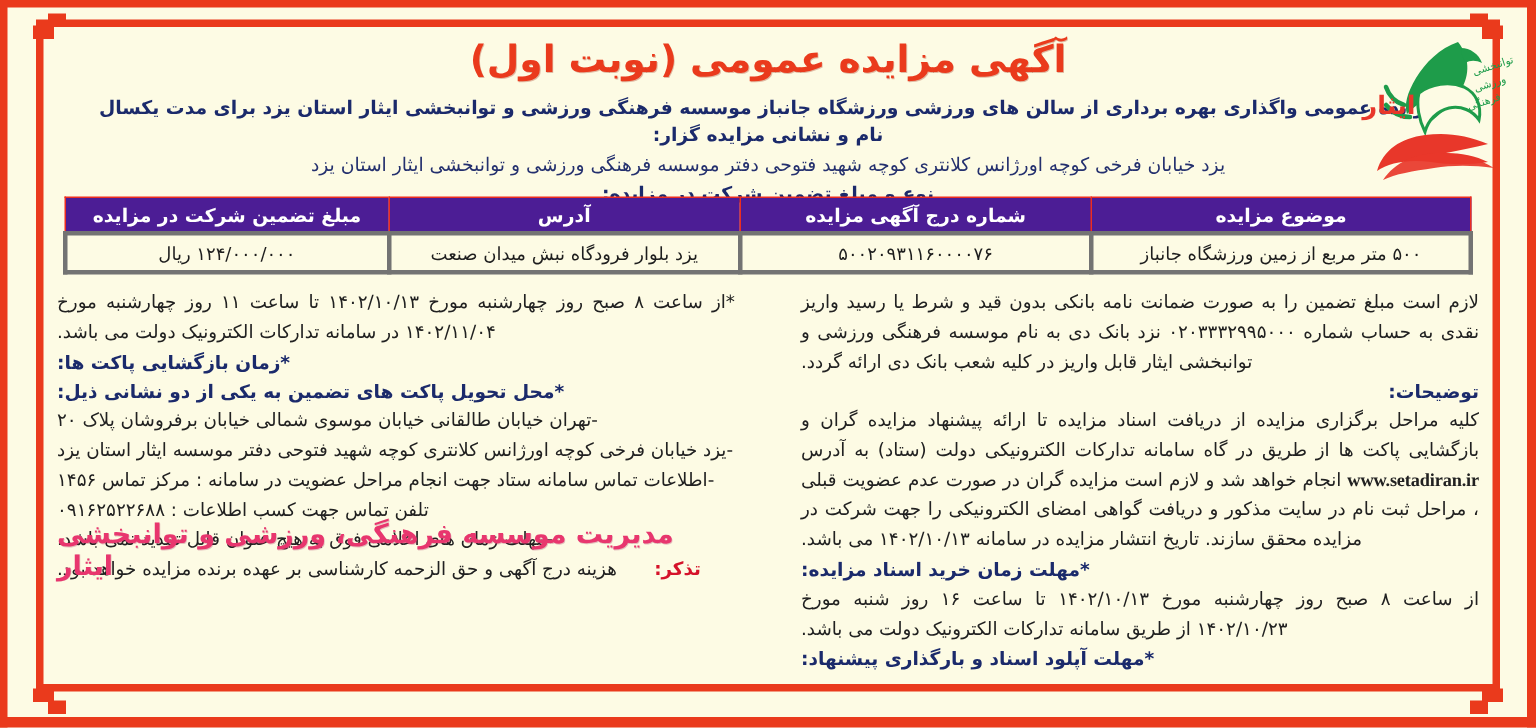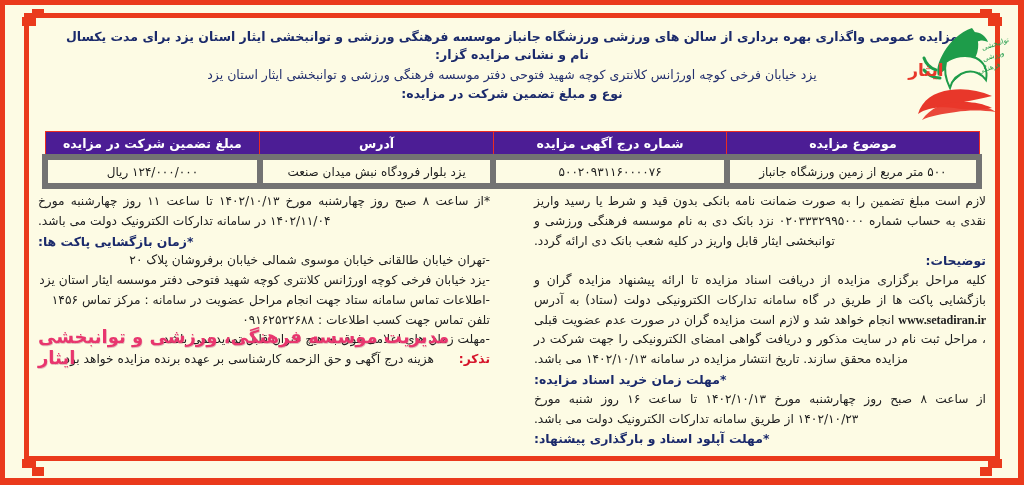--- a/index.html
+++ b/index.html
@@ -126,21 +126,21 @@
     height: 20px;
     border: 1px solid #ec2d20;
     letter-spacing: -0.2px;
   }
   table.bid td {
     background: #fdfbe4;
     color: #1d1d1d;
     font-size: 12px;
     height: 21px;
     text-align: center;
-    border: 6px solid #737373;
+    border: 3px solid #737373;
     letter-spacing: -0.1px;
   }
 
   
   .body-cols {
     position: absolute;
     left: 38px;
     top: 192px;
     width: 948px;
     height: 265px;
@@ -172,21 +172,21 @@
     letter-spacing: -0.2px;
   }
   .plain-line {
     color: #212121;
     font-size: 12.2px;
     line-height: 1.62;
     margin: 0;
     text-align: right;
     letter-spacing: -0.1px;
   }
-  .plain-line.r { text-align: right; }
+  .plain-line.r { text-align: left; }
   .url { font-family: "Liberation Serif", serif; font-weight: bold; }
 
   .note-lbl { color: #d5132a; font-weight: bold; margin-left: 21px; }
 
   .signature {
     position: absolute;
     left: 0;
     bottom: 2px;
     width: 452px;
     text-align: left;
@@ -244,20 +244,21 @@
 
       <text x="26" y="66" font-family="'DejaVu Sans', sans-serif" font-size="17" font-weight="bold" fill="#e8372a" text-anchor="middle">ایثار</text>
 
       <text x="96" y="36" font-family="'DejaVu Sans', sans-serif" font-size="7" fill="#1e9c4a" text-anchor="middle" transform="rotate(-18 96 36)">توانبخشی</text>
       <text x="94" y="48" font-family="'DejaVu Sans', sans-serif" font-size="7" fill="#1e9c4a" text-anchor="middle" transform="rotate(-18 94 48)">ورزشی</text>
       <text x="90" y="60" font-family="'DejaVu Sans', sans-serif" font-size="7" fill="#1e9c4a" text-anchor="middle" transform="rotate(-18 90 60)">فرهنگی</text>
     </svg>
   </div>
 
   <div class="header">
+    <div class="main-title">آگهی مزایده عمومی (نوبت اول)</div>
     <div class="subtitle">مزایده عمومی واگذاری بهره برداری از سالن های ورزشی ورزشگاه جانباز موسسه فرهنگی ورزشی و توانبخشی ایثار استان یزد برای مدت یکسال</div>
     <div class="lbl-blue">نام و نشانی مزایده گزار:</div>
     <div class="addr-line">یزد خیابان فرخی کوچه اورژانس کلانتری کوچه شهید فتوحی دفتر موسسه فرهنگی ورزشی و توانبخشی ایثار استان یزد</div>
     <div class="lbl-blue">نوع و مبلغ تضمین شرکت در مزایده:</div>
   </div>
 
   <div class="tbl-wrap">
     <table class="bid">
       <colgroup>
         <col style="width:27%">
@@ -299,20 +300,21 @@
 
       <p class="h-blue">*مهلت آپلود اسناد و بارگذاری پیشنهاد:</p>
     </div>
 
     <div class="col col-left">
       <p class="p">*از ساعت ۸ صبح روز چهارشنبه مورخ ۱۴۰۲/۱۰/۱۳ تا ساعت ۱۱ روز چهارشنبه مورخ ۱۴۰۲/۱۱/۰۴ در سامانه تدارکات الکترونیک دولت می باشد.</p>
 
       <p class="h-blue">*زمان بازگشایی پاکت ها:</p>
 
 
+      <p class="h-blue">*محل تحویل پاکت های تضمین به یکی از دو نشانی ذیل:</p>
 
       <p class="plain-line r">-تهران خیابان طالقانی خیابان موسوی شمالی خیابان برفروشان پلاک ۲۰</p>
       <p class="plain-line r">-یزد خیابان فرخی کوچه اورژانس کلانتری کوچه شهید فتوحی دفتر موسسه ایثار استان یزد</p>
       <p class="plain-line r">-اطلاعات تماس سامانه ستاد جهت انجام مراحل عضویت در سامانه : مرکز تماس ۱۴۵۶</p>
       <p class="plain-line r">تلفن تماس جهت کسب اطلاعات : ۰۹۱۶۲۵۲۲۶۸۸</p>
       <p class="plain-line r">-مهلت زمان های اعلامی فوق به هیچ عنوان قابل تمدید نمی باشد.</p>
 
       <p class="plain-line r"><span class="note-lbl">تذکر:</span><span> هزینه درج آگهی و حق الزحمه کارشناسی بر عهده برنده مزایده خواهد بود.</span></p>
 
       <div class="signature">مدیریت موسسه فرهنگی، ورزشی و توانبخشی ایثار</div>

